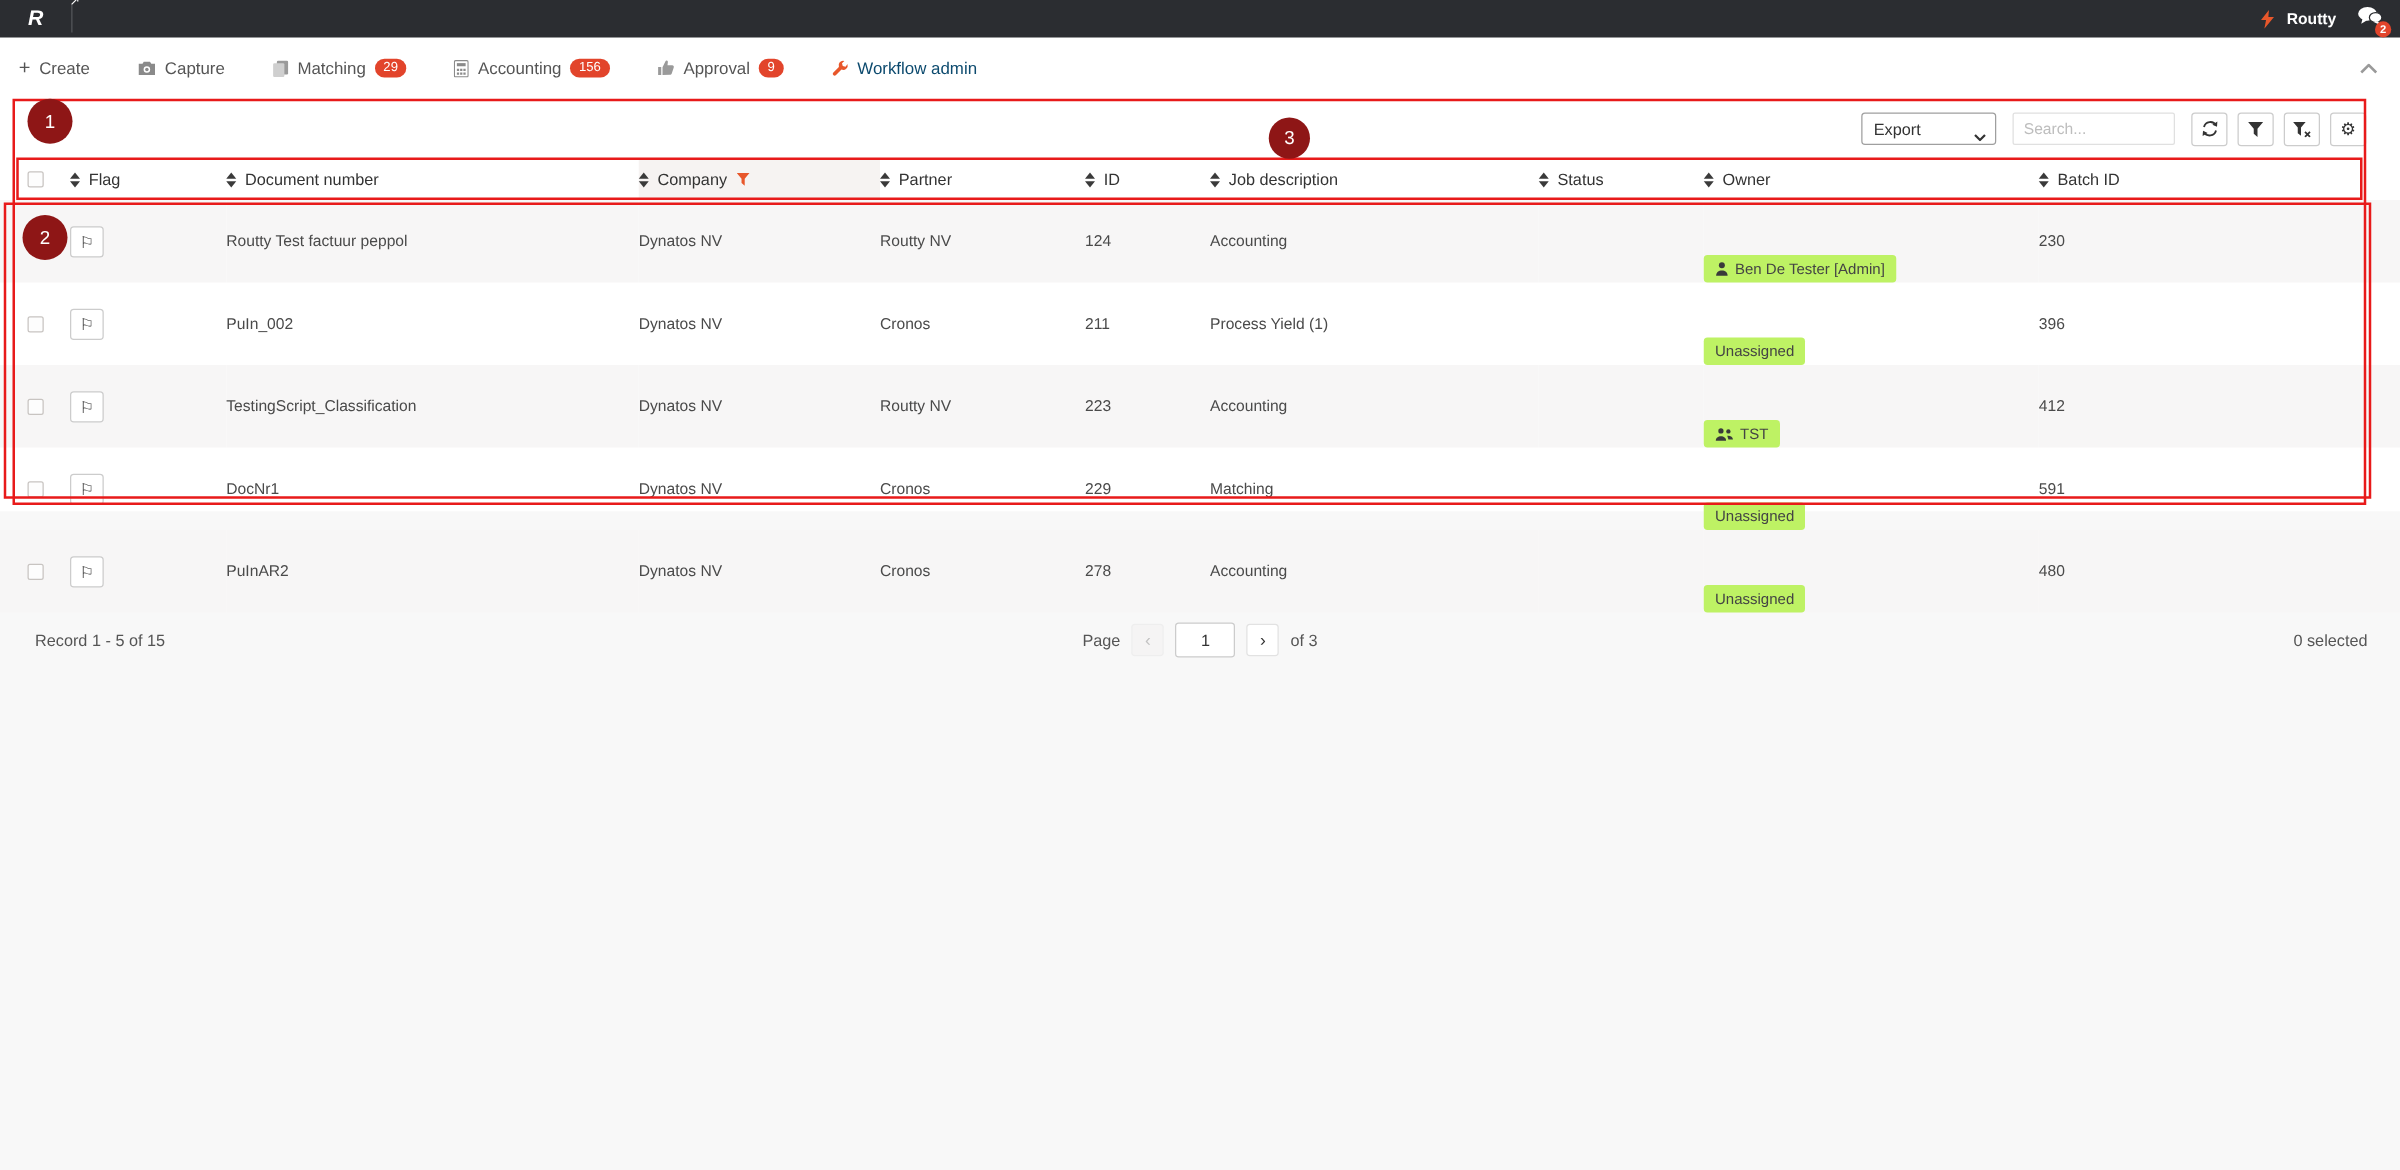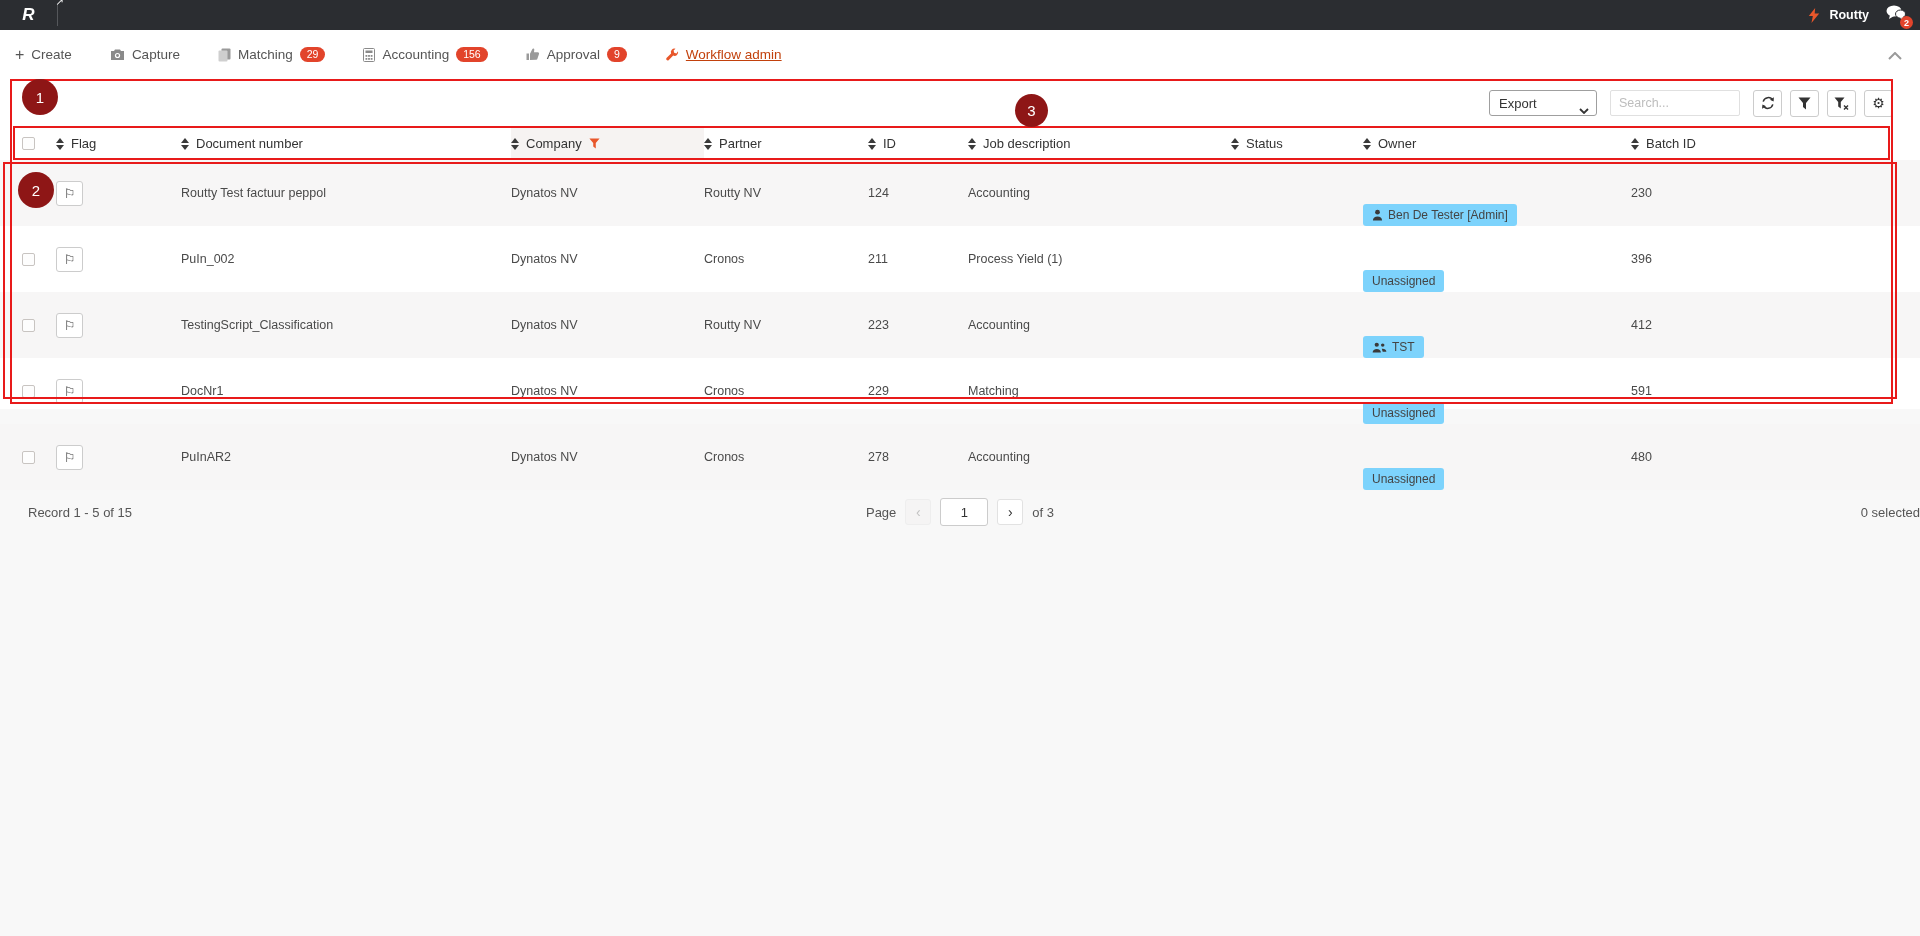--- a/index.html
+++ b/index.html
@@ -21,21 +21,21 @@
   .bolt-icon svg { display:block; }
   .app-name { font-size:12.5px; font-weight:bold; color:#fff;text-align:right; }
   .chat-wrap { position:relative; margin-left:8px; }
   .chat-badge { position:absolute; right:-7px; bottom:-4px; background:#e2442b; color:#fff; font-size:9px;
                 font-weight:bold; border-radius:50%; width:13px; height:13px; display:flex; align-items:center; justify-content:center; }
 
   
   .toolbar { height:49px; background:#fff; display:flex; align-items:center; padding-left:15px; gap:38px; position:relative; }
   .tb-item { display:flex; align-items:center; gap:7px; font-size:13.5px; color:#555; cursor:pointer; }
   .tb-item .tb-icon { color:#8a8a8a; display:flex; align-items:center; }
-  .tb-item.accent, .tb-item.accent .tb-icon { color:#c2410c;text-decoration:underline; }
+  .tb-item.accent, .tb-item.accent .tb-icon { color:#0c4a6e; }
   .tb-plus { font-size:16px; color:#555; line-height:1; }
   .tb-badge { background:#e2442b; color:#fff; font-size:10.5px; font-weight:normal; border-radius:9px;
               padding:1.5px 7px; line-height:1.2; }
   .tb-collapse { position:absolute; right:18px; top:16px; color:#9a9a9a; cursor:pointer; }
 
   
   .main { position:relative; height:330px; background:#fff; }
   .below { flex:1; background:#f8f8f8; }
 
   .controls-row { height:48px; display:flex; align-items:center; justify-content:flex-end; gap:13px; padding-right:27px; }
@@ -59,35 +59,35 @@
   .th-inner { display:flex; align-items:center; gap:7px; }
   th.company-th { background:#f6f3f2; }
   .sort-icon { display:inline-flex; flex-direction:column; gap:2px; }
   .sort-icon i { display:block; width:0; height:0; border-left:4px solid transparent; border-right:4px solid transparent; }
   .sort-icon i.up { border-bottom:5px solid #3a3a3a; }
   .sort-icon i.dn { border-top:5px solid #3a3a3a; }
   .chk { appearance:none; -webkit-appearance:none; width:13px; height:13px; border:1px solid #c8c4c1;
          border-radius:2px; background:#fdfdfd; display:block; margin:0 auto; cursor:pointer; }
   .flag-btn { width:27px; height:25px; border:1px solid #ccc; border-radius:3px; background:#fff; color:#333;
               font-size:13px; display:flex; align-items:center; justify-content:center; cursor:pointer; }
-  .owner-badge { display:inline-flex; align-items:center; gap:5px; background:#7dd3fc; border-radius:3px;
+  .owner-badge { display:inline-flex; align-items:center; gap:5px; background:#bef264; border-radius:3px;
                  padding:4px 9px; font-size:12px; color:#444;margin-top:44px; }
   .owner-badge svg { color:#3a3a3a; }
 
   
   .table-footer { height:44px; display:flex; align-items:center; position:relative; font-size:13px; color:#555; }
   .record-text { padding-left:28px; }
   .pager { position:absolute; left:0; right:0; display:flex; align-items:center; justify-content:center; gap:9px; }
   .pg-btn { width:26px; height:26px; border-radius:3px; display:flex; align-items:center; justify-content:center;
             font-size:14px; cursor:pointer; }
   .pg-prev { background:#f5f4f4; border:1px solid #eee; color:#c2c2c2; }
   .pg-next { background:#fff; border:1px solid #e2e2e2; color:#333; }
   .pg-input { width:48px; height:28px; border:1px solid #ccc; border-radius:3px; text-align:center;
               font-size:13px; color:#333; font-family:inherit; }
-  .selected-text { margin-left:auto; }
+  .selected-text { margin-left:auto; padding-right:26px; }
 
   
   .anno { position:absolute; pointer-events:none; z-index:40; }
   .anno-rect { border:2px solid #e81a1a; }
   #rect1 { left:10px; top:0; width:1883px; height:325px; }
   #rect3 { left:13px; top:47px; width:1877px; height:34px; }
   #rect2 { left:3px;  top:83px; width:1894px; height:237px; }
   .anno-circle { background:#8e1616; border-radius:50%; color:#fff; display:flex; align-items:center;
                  justify-content:center; font-size:15px; z-index:41; }
   #circle1 { left:22px; top:0; width:36px; height:36px; }

